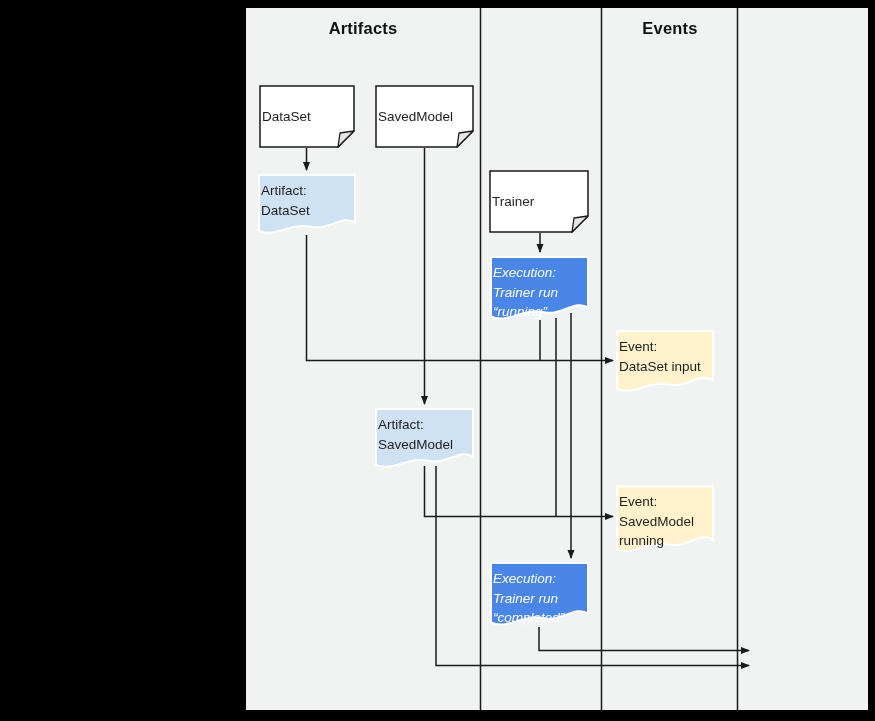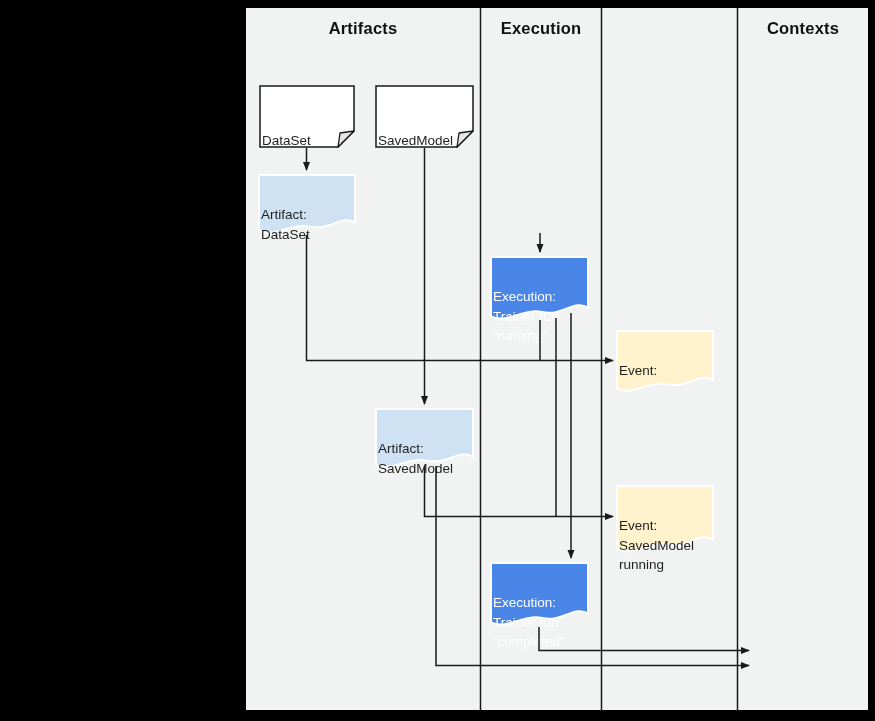--- a/index.html
+++ b/index.html
@@ -15,46 +15,45 @@
   }
   .col-header{
     position:absolute;top:8px;height:40px;display:flex;align-items:center;justify-content:center;
     font-size:16.5px;font-weight:bold;color:#111;letter-spacing:.2px;
   }
   .shape{position:absolute;}
   .shape svg{position:absolute;left:0;top:0;width:100%;height:100%;display:block;}
   .shape .txt{
     position:absolute;left:0;top:0;width:100%;height:100%;
     box-sizing:border-box;padding:7px 6px 0 3px;
-    font-size:13.5px;line-height:19.5px;margin-top:24px;
+    font-size:13.5px;line-height:19.5px;
   }
   .shape .txt.vcenter{display:flex;align-items:center;padding-top:0;}
   .txt.dark{color:var(--text-dark,#1f1f1f);}
-  .txt.light{color:var(--text-light,#fff);}
+  .txt.light{color:var(--text-light,#fff);font-style:italic;}
   .txt span{display:block;}
   .doc-body{fill:var(--doc-fill,#fff);stroke:var(--line,#1a1a1a);stroke-width:1.5;}
   .doc-fold{fill:#e6e6e6;stroke:var(--line,#1a1a1a);stroke-width:1.3;stroke-linejoin:round;}
   .flag{stroke:#fff;stroke-width:2;vector-effect:non-scaling-stroke;}
   .flag.artifact{fill:var(--artifact-fill,#cfe2f3);}
   .flag.execution{fill:var(--execution-fill,#4a86e8);}
   .flag.event{fill:var(--event-fill,#fff2cc);}
   .flag.context{fill:var(--context-fill,#14589e);}
   .connectors{position:absolute;left:0;top:0;width:875px;height:721px;pointer-events:none;}
   .connectors path.edge{fill:none;stroke:var(--line,#1a1a1a);stroke-width:1.5;}
   .connectors line.divider{stroke:var(--line,#1a1a1a);stroke-width:1.5;}
 </style>
 </head>
 <body>
 
 <div class="stage">
   <div class="canvas"></div>
 
   <div class="col-header" style="left:242px;width:234px;">Artifacts</div>
-  <div class="col-header" style="left:476px;width:122px;">Execution</div>
-  <div class="col-header" style="left:734px;width:130px;">Contexts</div>
+  <div class="col-header" style="left:598px;width:136px;">Events</div>
 
   <div class="shape" style="left:255px;top:85px;width:96px;height:63px;">
     <svg viewBox="0 0 96 63">
       <path class="doc-body" d="M1 1 H95 V46 L79 62 H1 Z"></path>
       <path class="doc-fold" d="M79 62 L95 46 L81 48 Z"></path>
     </svg>
     <div class="txt dark vcenter">
         <span>DataSet</span>
       </div>
   </div>
@@ -62,20 +61,29 @@
   <div class="shape" style="left:371px;top:85px;width:99px;height:63px;">
     <svg viewBox="0 0 99 63">
       <path class="doc-body" d="M1 1 H98 V46 L82 62 H1 Z"></path>
       <path class="doc-fold" d="M82 62 L98 46 L84 48 Z"></path>
     </svg>
     <div class="txt dark vcenter">
         <span>SavedModel</span>
       </div>
   </div>
 
+  <div class="shape" style="left:485px;top:170px;width:100px;height:63px;">
+    <svg viewBox="0 0 100 63">
+      <path class="doc-body" d="M1 1 H99 V46 L83 62 H1 Z"></path>
+      <path class="doc-fold" d="M83 62 L99 46 L85 48 Z"></path>
+    </svg>
+    <div class="txt dark vcenter">
+        <span>Trainer</span>
+      </div>
+  </div>
 
   <div class="shape" style="left:254px;top:174px;width:98px;height:62px;">
     <svg viewBox="0 0 100 60" preserveAspectRatio="none">
       <path class="flag artifact" d="M1 1 H99 V47 C86 39, 73 55, 53 51 C33 47, 18 62, 1 55 Z"></path>
     </svg>
     <div class="txt dark">
       <span>Artifact:</span>
       <span>DataSet</span>
     </div>
   </div>
@@ -90,20 +98,21 @@
       <span>“running”</span>
     </div>
   </div>
 
   <div class="shape" style="left:612px;top:330px;width:98px;height:64px;">
     <svg viewBox="0 0 100 60" preserveAspectRatio="none">
       <path class="flag event" d="M1 1 H99 V47 C86 39, 73 55, 53 51 C33 47, 18 62, 1 55 Z"></path>
     </svg>
     <div class="txt dark">
       <span>Event:</span>
+      <span>DataSet input</span>
     </div>
   </div>
 
   <div class="shape" style="left:371px;top:408px;width:99px;height:62px;">
     <svg viewBox="0 0 100 60" preserveAspectRatio="none">
       <path class="flag artifact" d="M1 1 H99 V47 C86 39, 73 55, 53 51 C33 47, 18 62, 1 55 Z"></path>
     </svg>
     <div class="txt dark">
       <span>Artifact:</span>
       <span>SavedModel</span>

